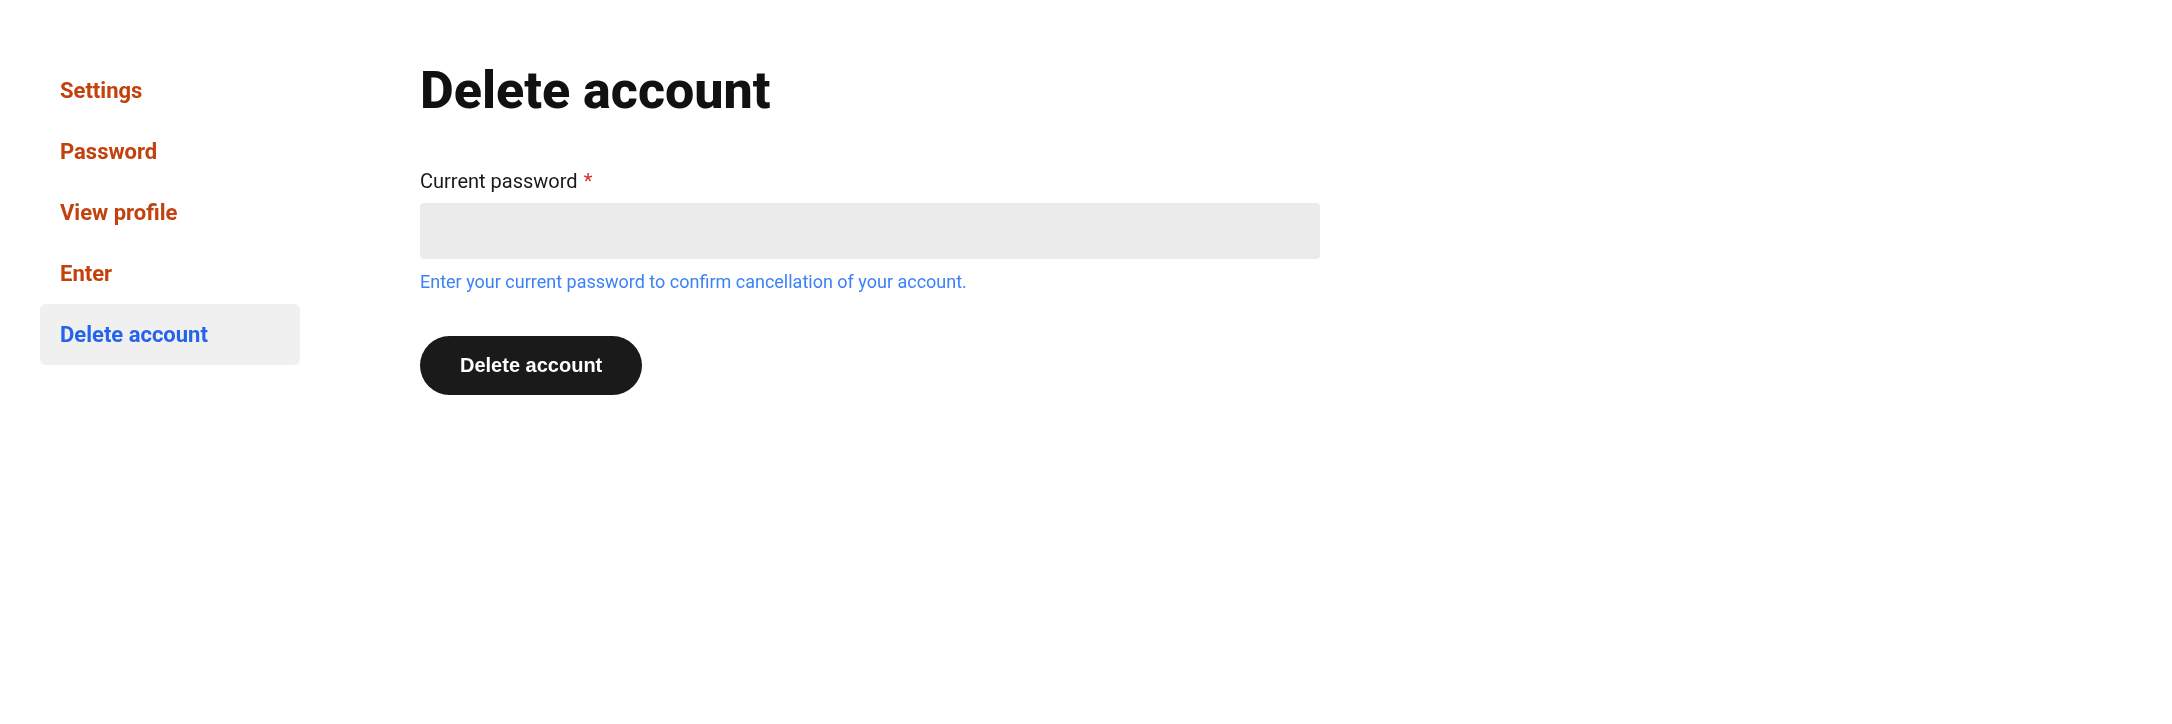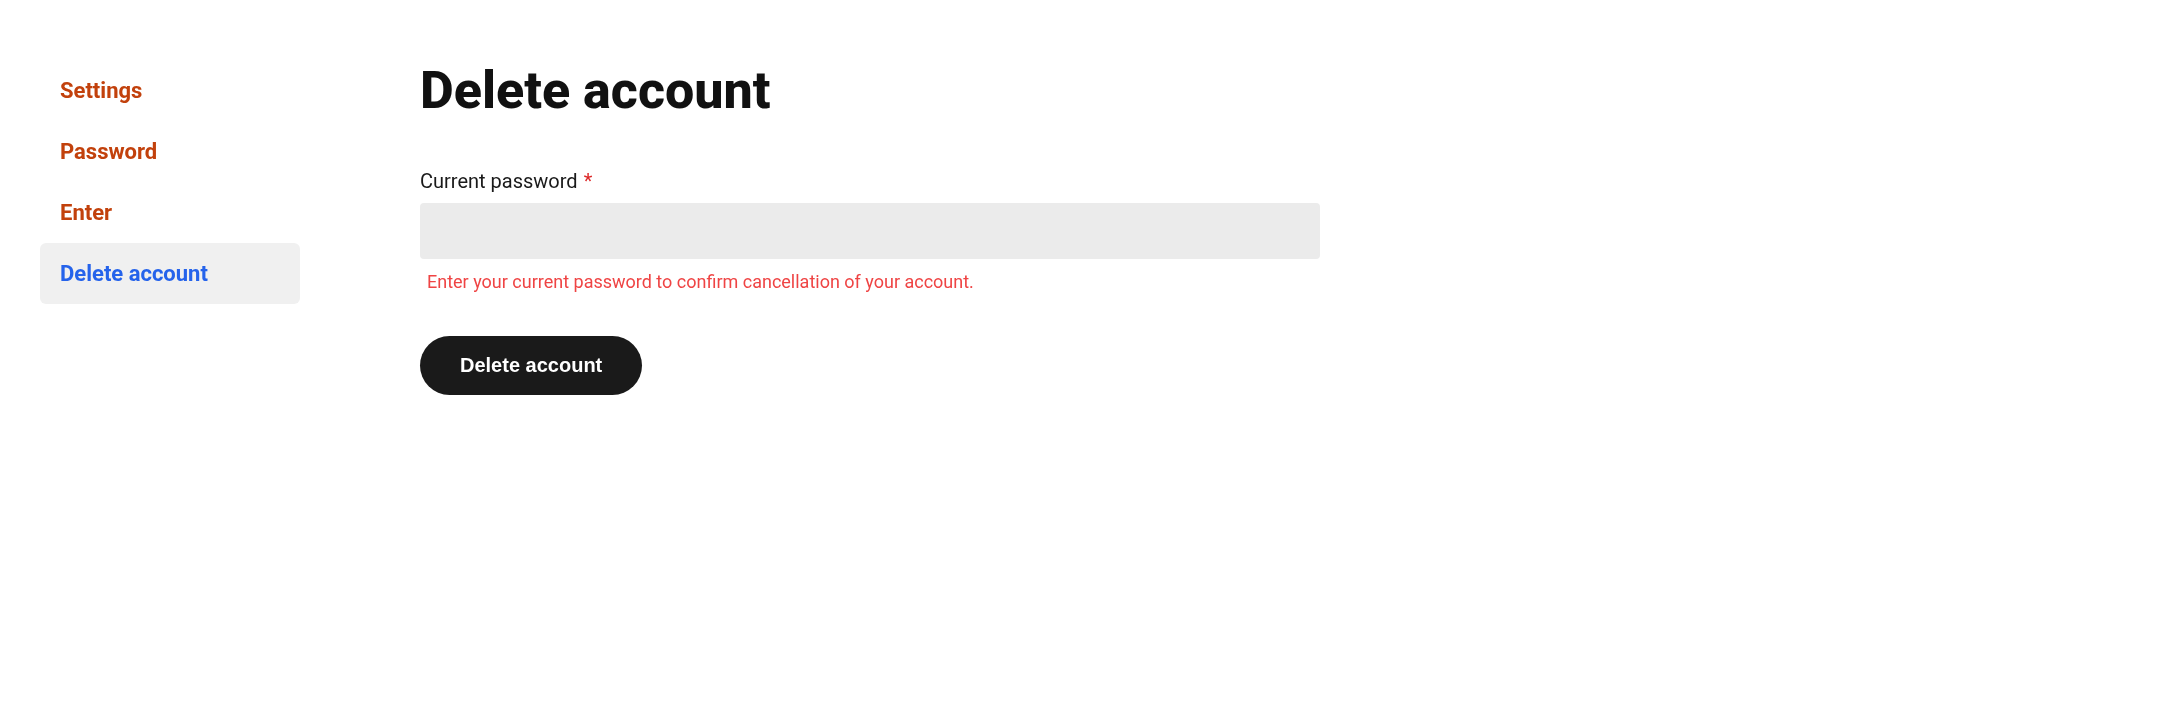--- a/index.html
+++ b/index.html
@@ -88,22 +88,21 @@
       border: none;
       border-radius: 4px;
       padding: 0 16px;
       font-size: 18px;
       outline: none;
     }
 
     .form-help {
       margin-top: 12px;
       font-size: 18px;
-      color: #ef4444;
-      margin-left: 7px;
+      color: #3b82f6;
     }
 
     .delete-button {
       margin-top: 28px;
       background-color: #1a1a1a;
       color: #ffffff;
       border: none;
       border-radius: 50px;
       padding: 18px 40px;
       font-size: 20px;
@@ -112,20 +111,21 @@
     }
   </style>
 </head>
 <body>
 
 <div class="layout">
   <nav class="sidebar">
     <div class="sidebar-nav">
       <a class="sidebar-item">Settings</a>
       <a class="sidebar-item">Password</a>
+      <a class="sidebar-item">View profile</a>
       <a class="sidebar-item">Enter</a>
       <a class="sidebar-item active">Delete account</a>
     </div>
   </nav>
 
   <main class="main-content">
     <h1 class="page-title">Delete account</h1>
 
     <div class="form-group">
       <label class="form-label">

